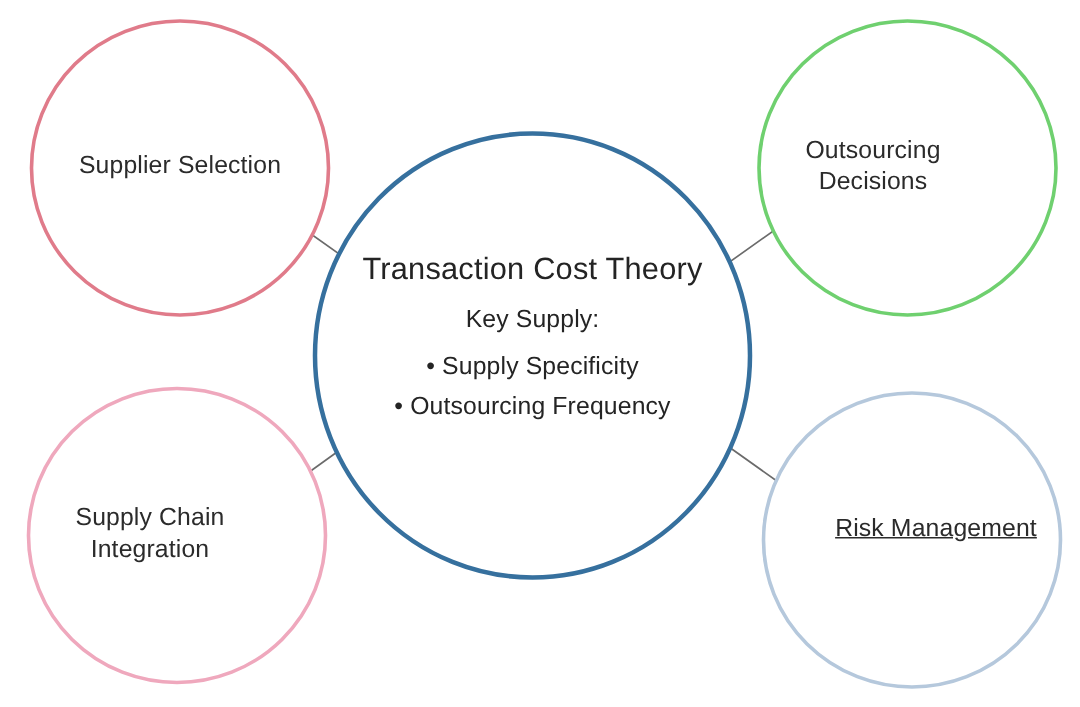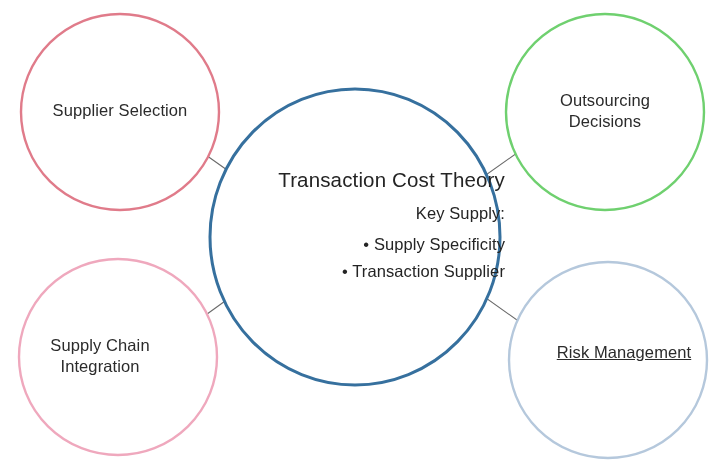--- a/index.html
+++ b/index.html
@@ -34,21 +34,21 @@
     line-height: 1.30;
     letter-spacing: 0.1px;
     white-space: pre-line;
     pointer-events: none;
   }
   .center-stack {
     position: absolute;
     left: 205px;
     top: 168px;
     width: 300px;
-    text-align: right;
+    text-align: center;
     color: #242424;
   }
   .center-title {
     font-size: 20.5px;
     line-height: 1.2;
     letter-spacing: 0.15px;
     margin-bottom: 11px;
   }
   .center-subtitle {
     font-size: 16.5px;
@@ -86,30 +86,30 @@
 
     <ellipse cx="118" cy="357" rx="99" ry="98" fill="#ffffff" stroke="#efa8bd" stroke-width="2.4"></ellipse>
 
     <ellipse cx="608" cy="360" rx="99" ry="98" fill="#ffffff" stroke="#b5c8dc" stroke-width="2.4"></ellipse>
 
     <ellipse cx="355" cy="237" rx="145" ry="148" fill="#ffffff" stroke="#36709e" stroke-width="3"></ellipse>
   </svg>
 
   <div class="node-label" style="left:20px; top:100px; width:200px;">Supplier Selection</div>
 
-  <div class="node-label" style="left:505px; top:90px; width:200px;">Outsourcing
+  <div class="node-label" style="left:482px; top:90px; width:200px;">Outsourcing
 Decisions</div>
 
   <div class="node-label" style="left:18px; top:335px; width:164px;">Supply Chain
 Integration</div>
 
   <div class="node-label" style="left:508px; top:342px; width:232px;text-decoration:underline;">Risk Management</div>
 
   <div class="center-stack">
     <div class="center-title">Transaction Cost Theory</div>
     <div class="center-subtitle">Key Supply:</div>
     <div class="center-bullets">
       <span class="bullet-row">• Supply Specificity</span>
-      <span class="bullet-row">• Transaction Supplier</span>
+      <span class="bullet-row">• Outsourcing Frequency</span>
     </div>
   </div>
 
 </div>
 
 </body></html>

